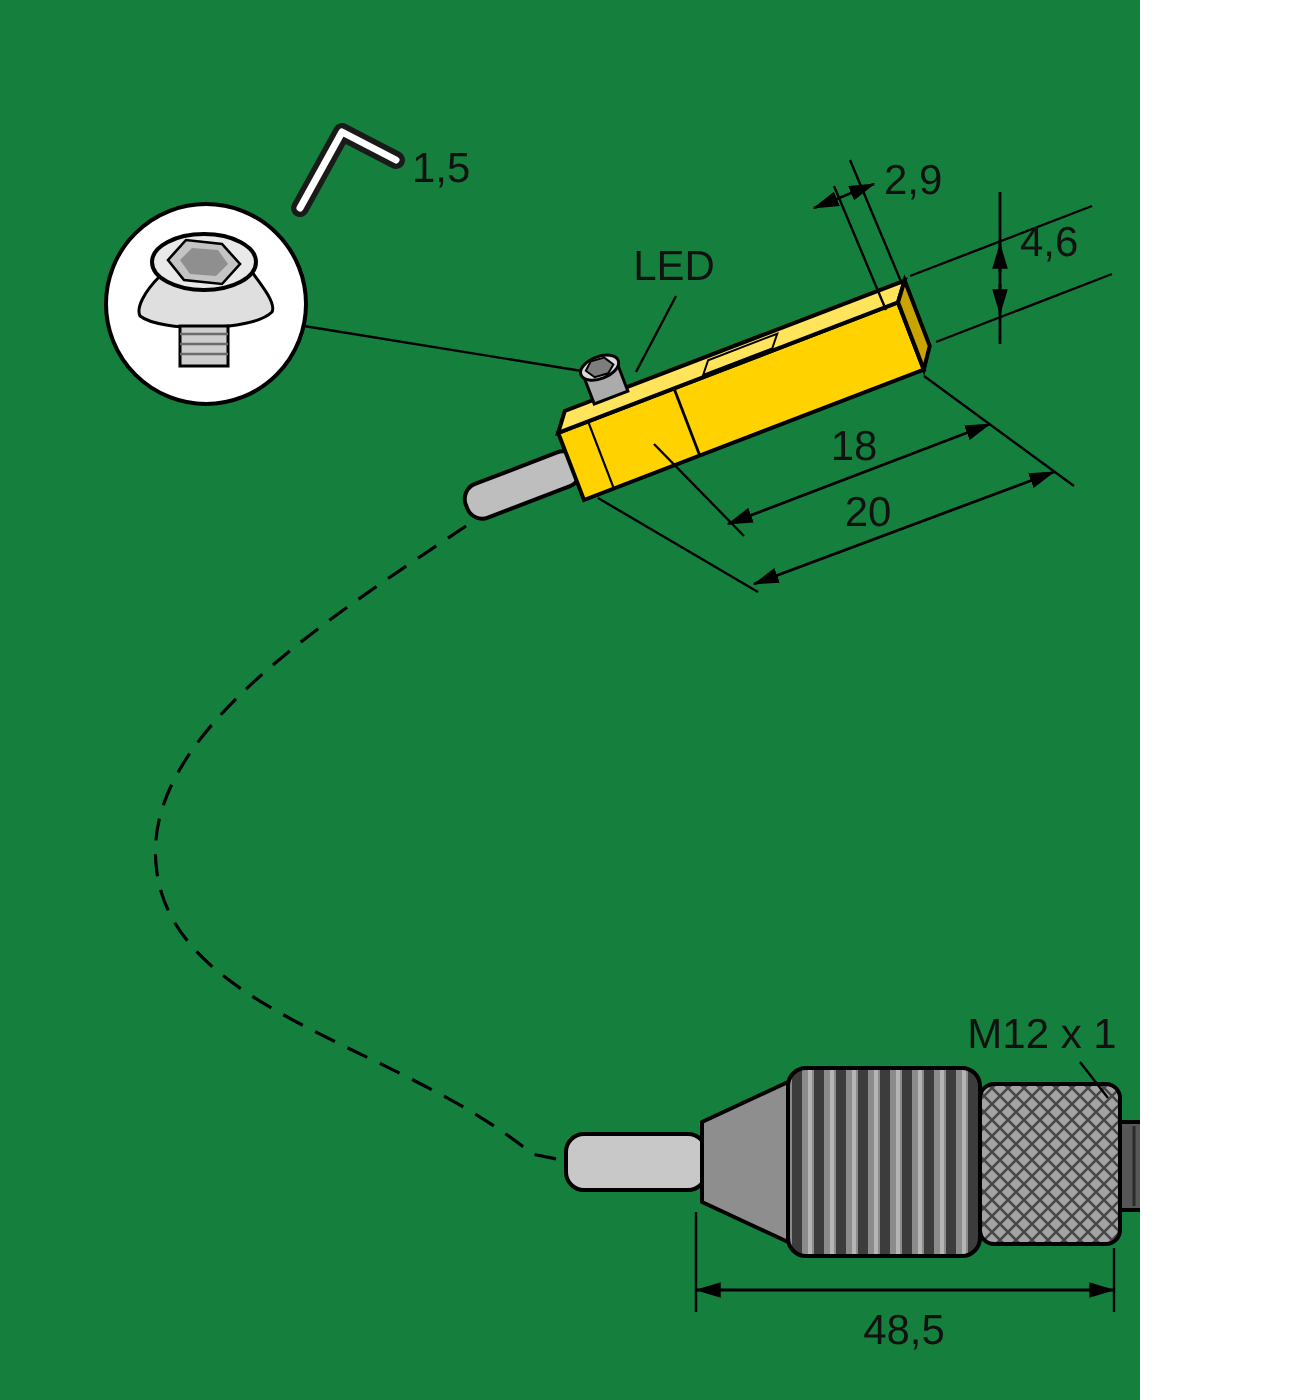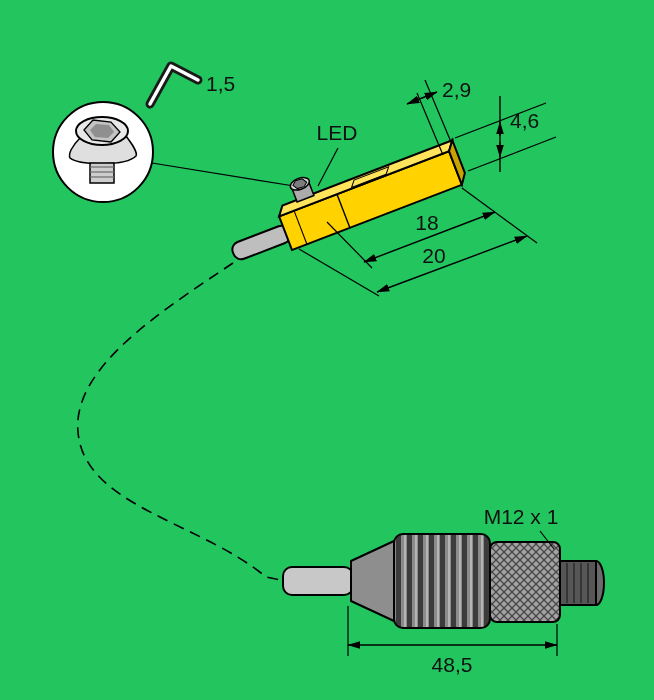--- a/index.html
+++ b/index.html
@@ -1,16 +1,16 @@
 <!DOCTYPE html>
 <html><head>
 <meta charset="utf-8">
 <style>
   html,body{margin:0;padding:0;background:#ffffff;}
-  .canvas{position:relative;width:654px;height:700px;background:#22c55e;overflow:hidden;text-decoration:underline;}
+  .canvas{position:relative;width:570px;height:700px;background:#15803d;overflow:hidden;text-decoration:underline;}
   svg{display:block;}
   text{font-family:"Liberation Sans","DejaVu Sans",sans-serif;font-size:21px;fill:#111111;}
   .dimline{stroke:#000;stroke-width:1.4;fill:none;}
   .extline{stroke:#000;stroke-width:1.2;fill:none;}
   .edge{stroke:#000;stroke-width:2;}
   .yellow-front{fill:#FFD200;}
   .yellow-top{fill:#FFE45C;}
   .yellow-side{fill:#C9A400;}
   .cable{fill:#BEBEBE;}
 </style>

